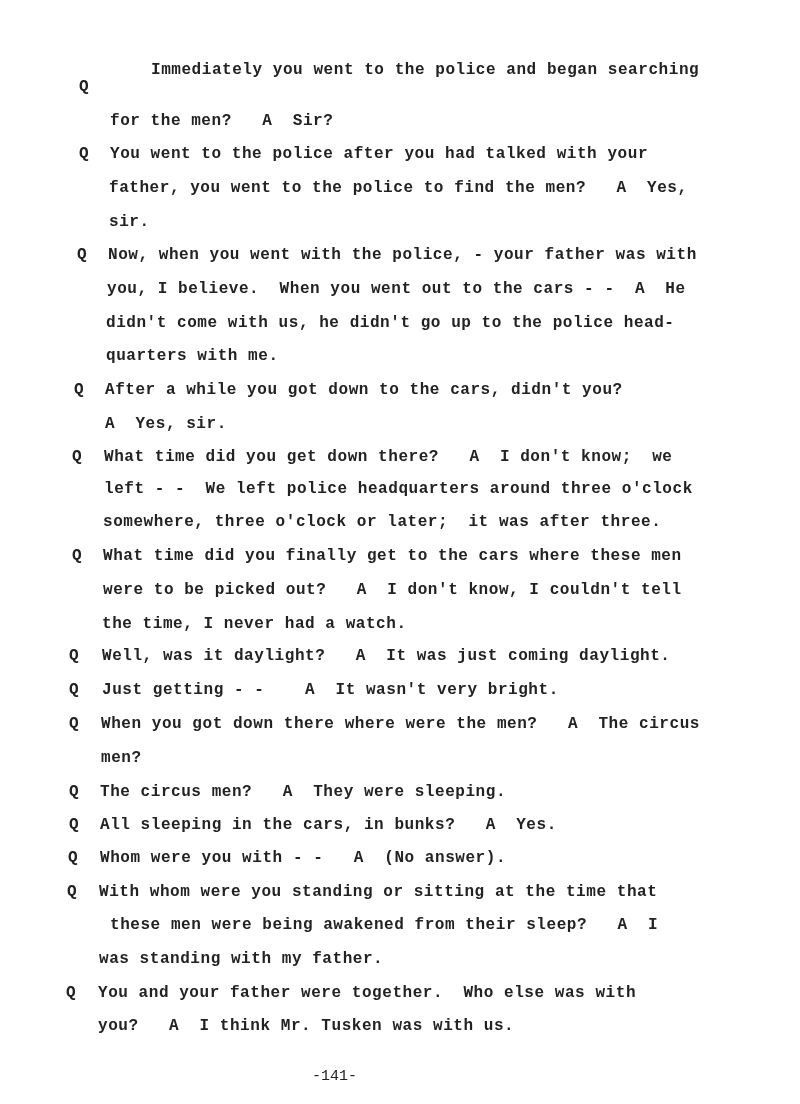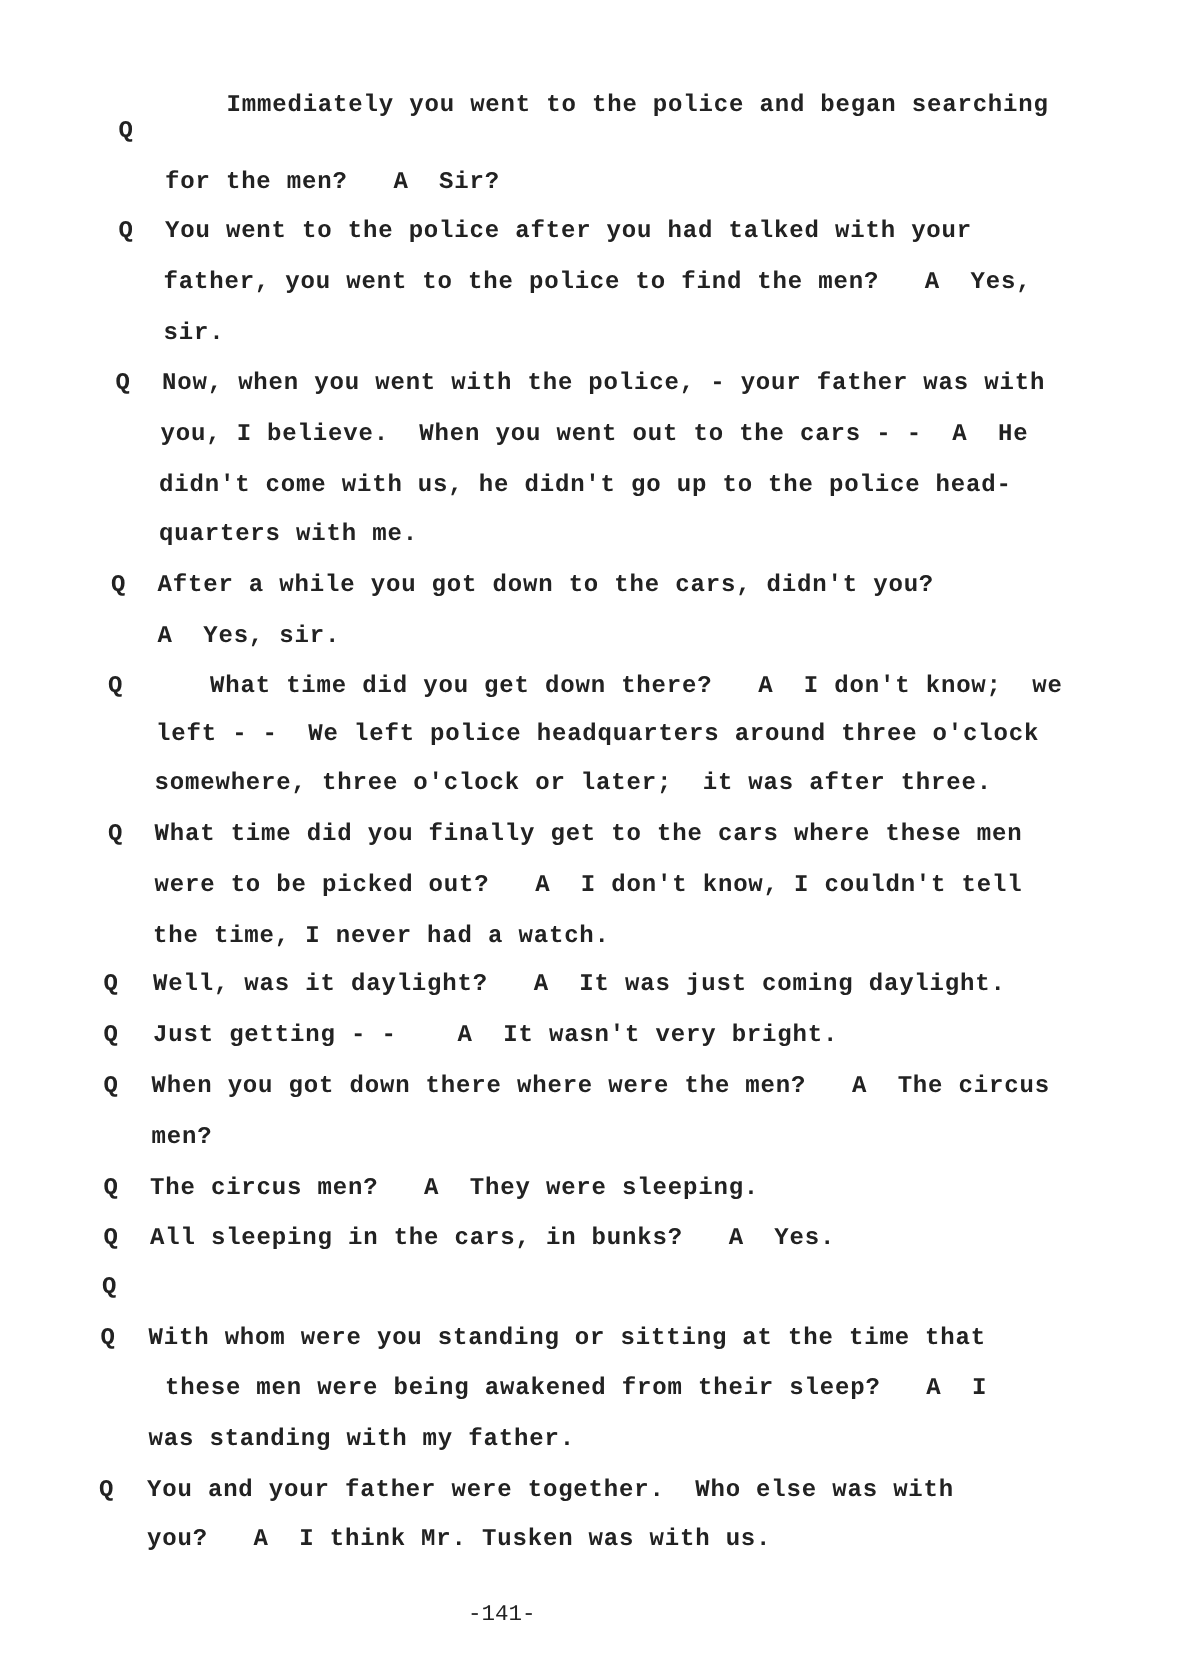--- a/index.html
+++ b/index.html
@@ -42,32 +42,33 @@
   <div class="line" style="left:110px;top:111px;">for the men?   A  Sir?</div>
   <div class="line" style="left:110px;top:144px;">You went to the police after you had talked with your</div>
   <div class="line" style="left:109px;top:178px;">father, you went to the police to find the men?   A  Yes,</div>
   <div class="line" style="left:109px;top:212px;">sir.</div>
   <div class="line" style="left:108px;top:245px;">Now, when you went with the police, - your father was with</div>
   <div class="line" style="left:107px;top:279px;">you, I believe.  When you went out to the cars - -  A  He</div>
   <div class="line" style="left:106px;top:313px;">didn't come with us, he didn't go up to the police head-</div>
   <div class="line" style="left:106px;top:346px;">quarters with me.</div>
   <div class="line" style="left:105px;top:380px;">After a while you got down to the cars, didn't you?</div>
   <div class="line" style="left:105px;top:414px;">A  Yes, sir.</div>
-  <div class="line" style="left:104px;top:447px;margin-left:36px;">What time did you get down there?   A  I don't know;  we</div>
+  <div class="line" style="left:104px;top:447px;">What time did you get down there?   A  I don't know;  we</div>
   <div class="line" style="left:104px;top:479px;">left - -  We left police headquarters around three o'clock</div>
   <div class="line" style="left:103px;top:512px;">somewhere, three o'clock or later;  it was after three.</div>
   <div class="line" style="left:103px;top:546px;">What time did you finally get to the cars where these men</div>
   <div class="line" style="left:103px;top:580px;">were to be picked out?   A  I don't know, I couldn't tell</div>
   <div class="line" style="left:102px;top:614px;">the time, I never had a watch.</div>
   <div class="line" style="left:102px;top:646px;">Well, was it daylight?   A  It was just coming daylight.</div>
   <div class="line" style="left:102px;top:680px;">Just getting - -    A  It wasn't very bright.</div>
   <div class="line" style="left:101px;top:714px;">When you got down there where were the men?   A  The circus</div>
   <div class="line" style="left:101px;top:748px;">men?</div>
   <div class="line" style="left:100px;top:782px;">The circus men?   A  They were sleeping.</div>
   <div class="line" style="left:100px;top:815px;">All sleeping in the cars, in bunks?   A  Yes.</div>
+  <div class="line" style="left:100px;top:848px;">Whom were you with - -   A  (No answer).</div>
   <div class="line" style="left:99px;top:882px;">With whom were you standing or sitting at the time that</div>
   <div class="line" style="left:110px;top:915px;">these men were being awakened from their sleep?   A  I</div>
   <div class="line" style="left:99px;top:949px;">was standing with my father.</div>
   <div class="line" style="left:98px;top:983px;">You and your father were together.  Who else was with</div>
   <div class="line" style="left:98px;top:1016px;">you?   A  I think Mr. Tusken was with us.</div>
 
   <div class="pageno">-141-</div>
 </div>
 
 </body></html>

